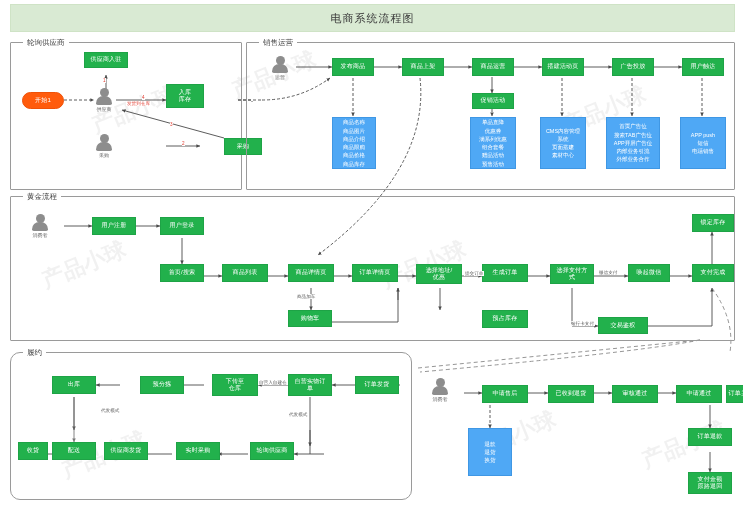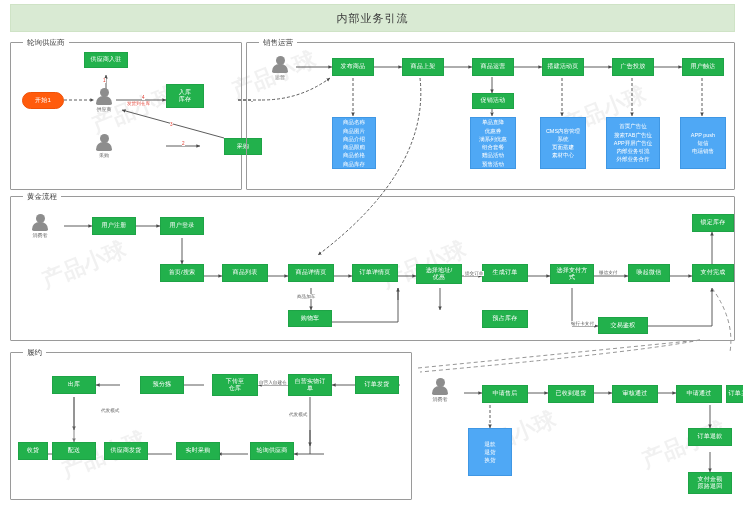--- a/index.html
+++ b/index.html
@@ -43,21 +43,21 @@
   <div class="wm" style="left:90px;top:95px;">产品小球</div>
   <div class="wm" style="left:230px;top:60px;">产品小球</div>
   <div class="wm" style="left:560px;top:95px;">产品小球</div>
   <div class="wm" style="left:40px;top:250px;">产品小球</div>
   <div class="wm" style="left:380px;top:250px;">产品小球</div>
   <div class="wm" style="left:60px;top:440px;">产品小球</div>
   <div class="wm" style="left:470px;top:420px;">产品小球</div>
   <div class="wm" style="left:640px;top:430px;">产品小球</div>
 
   <div class="title-bar">
-    <span class="t">内部业务引流</span>
+    <span class="t">电商系统流程图</span>
   </div>
 
   <svg width="743" height="507" style="position:absolute;left:0;top:0;">
     <defs>
       <marker id="ah" markerWidth="5" markerHeight="5" refX="4" refY="2" orient="auto">
         <path d="M0,0 L4,2 L0,4 z" fill="#4a4a4a"></path>
       </marker>
       <marker id="ahg" markerWidth="5" markerHeight="5" refX="4" refY="2" orient="auto">
         <path d="M0,0 L4,2 L0,4 z" fill="#777"></path>
       </marker>
@@ -241,21 +241,21 @@
   <div class="node" style="left:628px;top:264px;width:42px;height:18px;">唤起微信</div>
   <div class="node" style="left:598px;top:317px;width:50px;height:17px;">交易鉴权</div>
   <div class="node" style="left:692px;top:264px;width:42px;height:18px;">支付完成</div>
   <div class="node" style="left:692px;top:214px;width:42px;height:18px;">锁定库存</div>
 
   <div class="edge-label" style="left:296px;top:294px;">商品加车</div>
   <div class="edge-label" style="left:464px;top:271px;">提交订单</div>
   <div class="edge-label" style="left:598px;top:270px;">微信支付</div>
   <div class="edge-label" style="left:570px;top:321px;">银行卡支付</div>
 
-  <div class="panel" style="left:10px;top:352px;width:400px;height:146px;">
+  <div class="panel" style="left:10px;top:352px;width:400px;height:146px;border-radius:10px;">
     <span class="panel-label">履约</span>
   </div>
 
   <div class="node" style="left:355px;top:376px;width:44px;height:18px;">订单发货</div>
   <div class="node" style="left:288px;top:374px;width:44px;height:22px;white-space:pre-line;">自营实物订
 单</div>
   <div class="node" style="left:212px;top:374px;width:46px;height:22px;white-space:pre-line;">下传至
 仓库</div>
   <div class="node" style="left:140px;top:376px;width:44px;height:18px;">预分拣</div>
   <div class="node" style="left:52px;top:376px;width:44px;height:18px;">出库</div>

